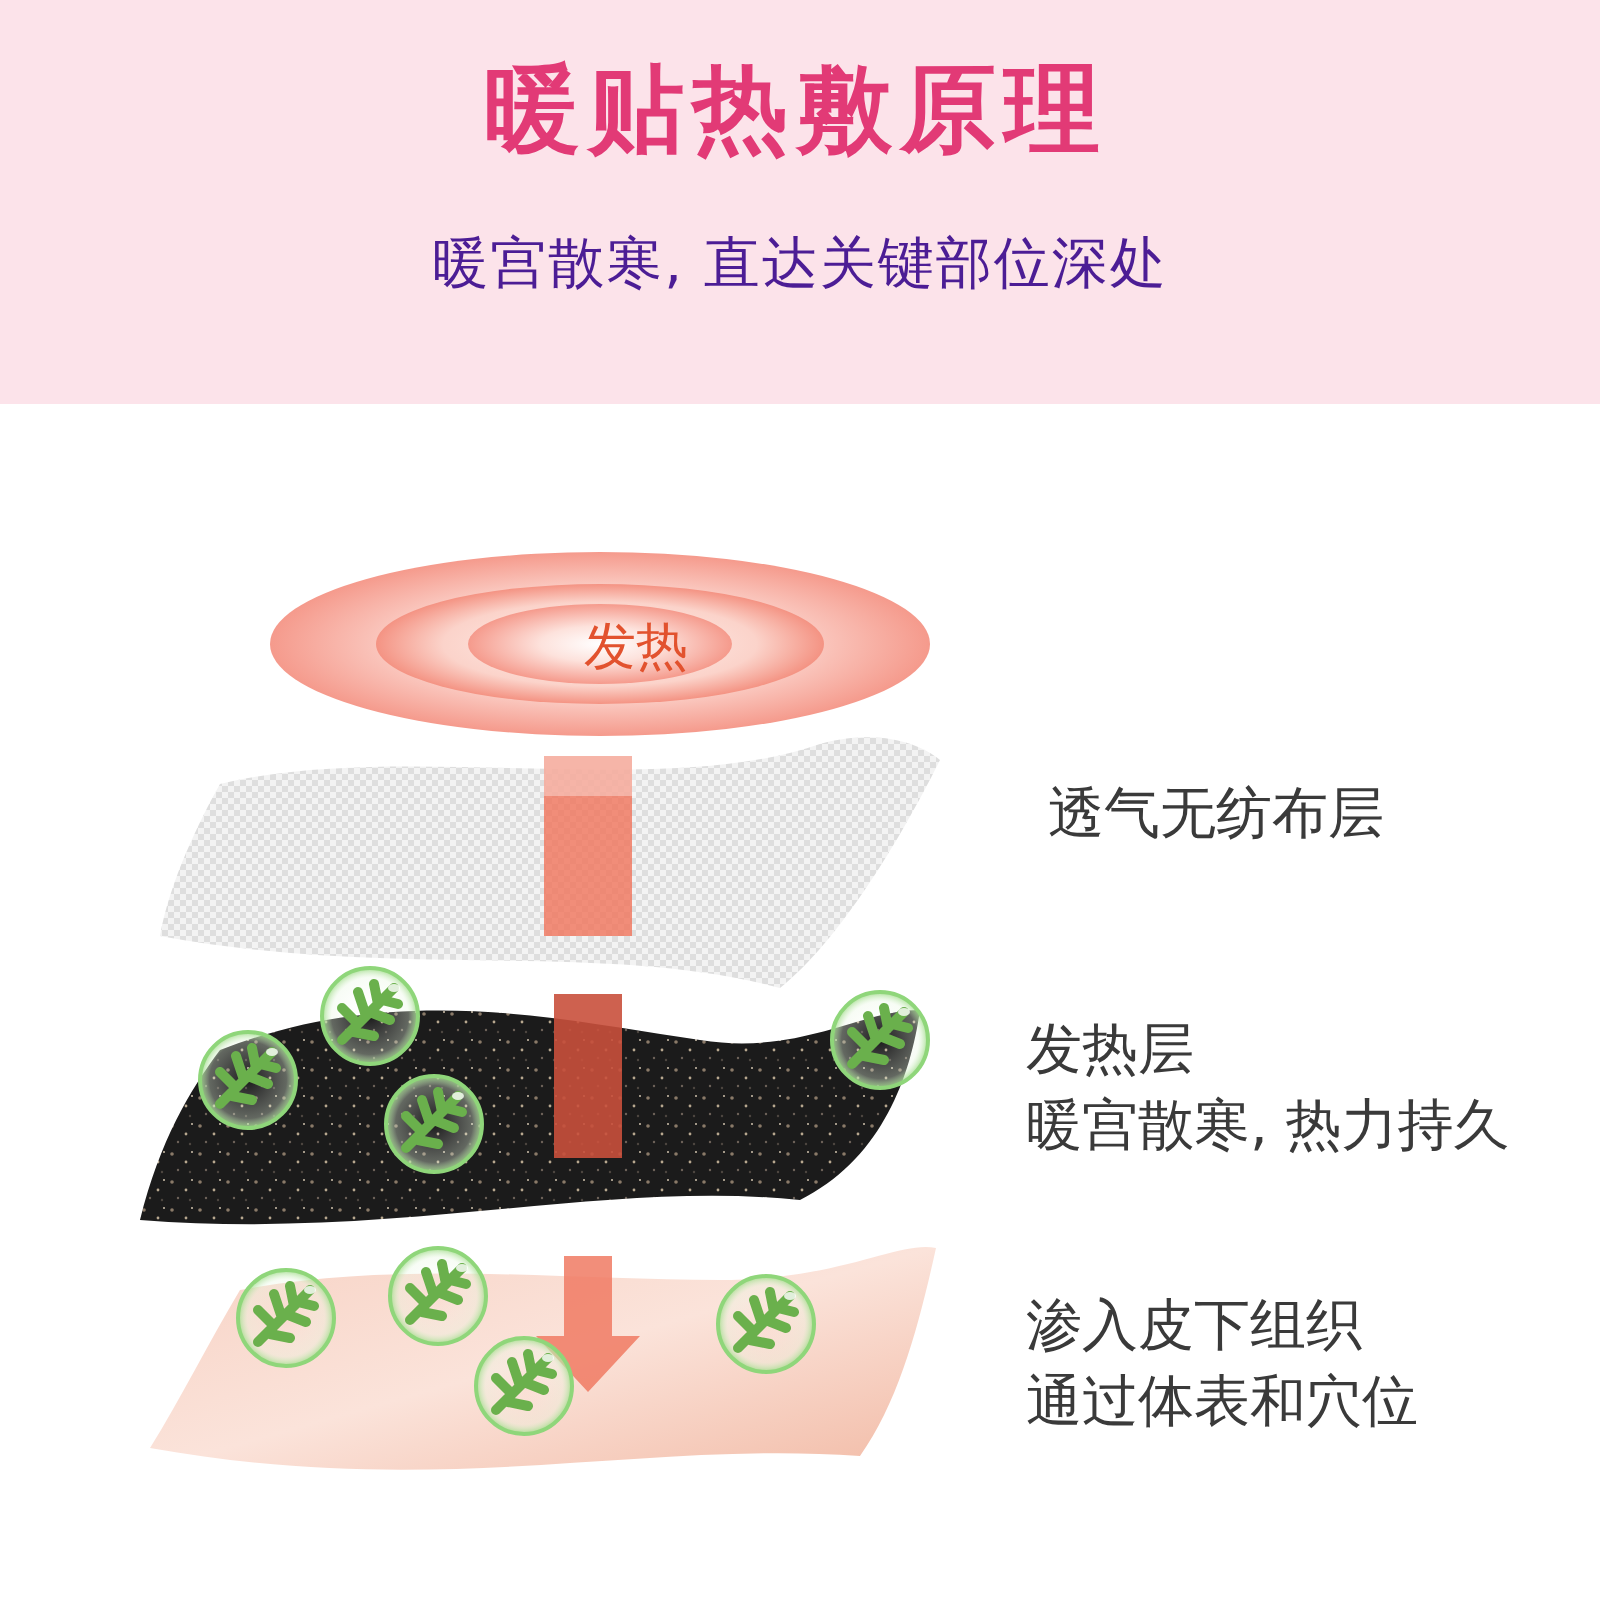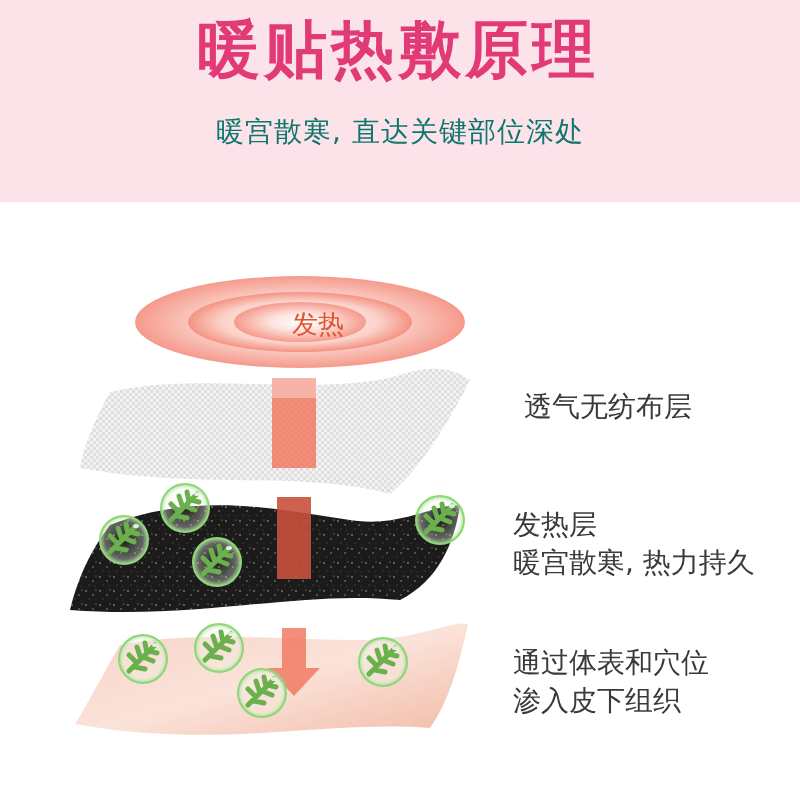--- a/index.html
+++ b/index.html
@@ -1,19 +1,19 @@
 <!DOCTYPE html>
 <html><head>
 <meta charset="utf-8">
 <style>
   html,body{margin:0;padding:0;}
   body{width:800px;height:800px;overflow:hidden;background:#ffffff;font-family:"DejaVu Sans","Liberation Sans",sans-serif;position:relative;}
   .header{position:absolute;left:0;top:0;width:800px;height:202px;background:#fce3ea;}
-  .title{position:absolute;left:0;top:10px;width:796px;text-align:center;font-size:63px;font-weight:bold;letter-spacing:4px;line-height:90px;font-family:Liberation Mono, monospace;}
-  .subtitle{position:absolute;left:0;top:112px;width:800px;text-align:center;font-size:28px;color:#0f766e;letter-spacing:1px;line-height:40px;}
+  .title{position:absolute;left:0;top:10px;width:796px;text-align:center;font-size:48px;font-weight:bold;letter-spacing:4px;line-height:90px;}
+  .subtitle{position:absolute;left:0;top:112px;width:800px;text-align:center;font-size:28px;color:#4c1d95;letter-spacing:1px;line-height:40px;}
   .stage{position:absolute;left:0;top:202px;width:800px;height:598px;}
   svg{position:absolute;left:0;top:0;}
   .label{position:absolute;font-size:28px;color:#3a3a3a;line-height:38px;white-space:nowrap;}
   .heat-text{position:absolute;left:278px;top:306px;width:80px;text-align:center;font-size:26px;line-height:36px;}
 </style>
 </head>
 <body>
 
 <div class="header">
   <div class="title" style="color:#e23a76;">暖贴热敷原理</div>
@@ -90,16 +90,16 @@
   <div class="heat-text" style="color:#e2522e;top:104px;">发热</div>
 
   <div class="label" style="left:524px;top:186px;">
     <div>透气无纺布层</div>
   </div>
   <div class="label" style="left:513px;top:304px;">
     <div>发热层</div>
     <div>暖宫散寒, 热力持久</div>
   </div>
   <div class="label" style="left:513px;top:442px;">
+    <div>渗入皮下组织</div>
     <div>通过体表和穴位</div>
-    <div>渗入皮下组织</div>
   </div>
 </div>
 
 </body></html>

